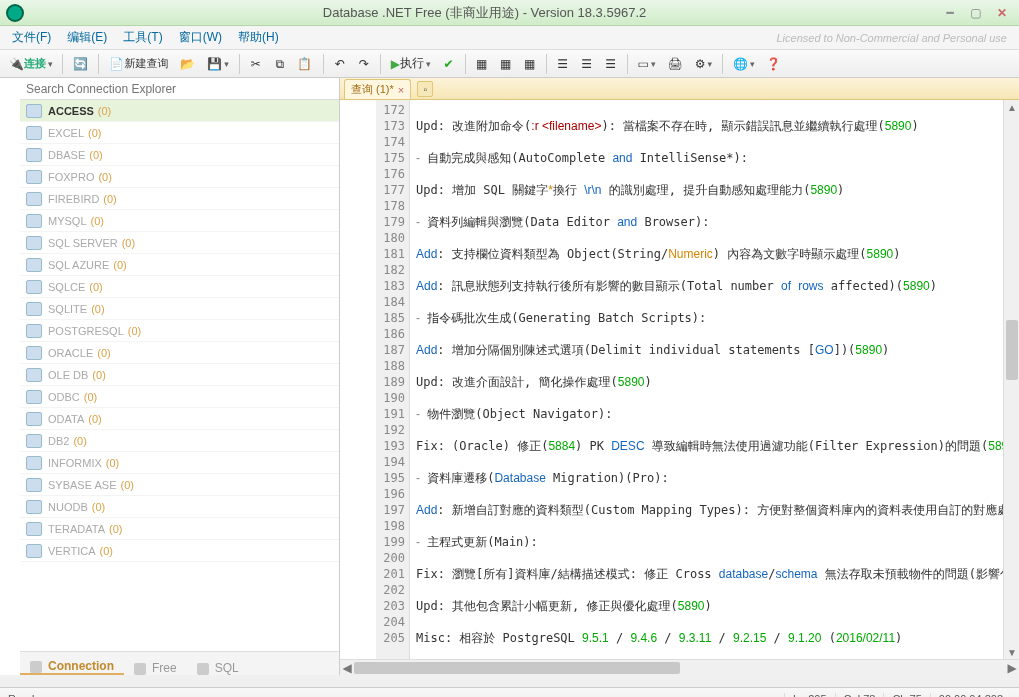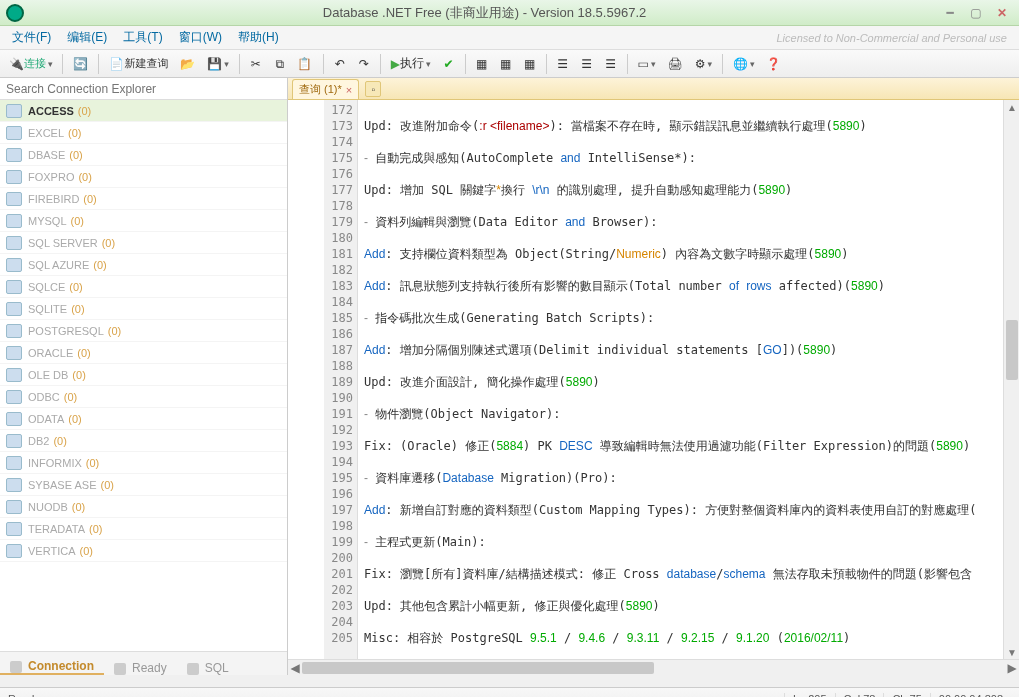--- a/index.html
+++ b/index.html
@@ -8,24 +8,24 @@
 .titlebar .app-icon { width: 18px; height: 18px; background: #0a8; border-radius: 50%; border: 2px solid #064; display:inline-block; margin-right:10px; }
 .titlebar .title { flex: 1; text-align: center; color: #555; font-size: 13px; }
 .titlebar .win-btn { width: 22px; height: 18px; display:flex; align-items:center; justify-content:center; margin-left:4px; color:#888;}
 .titlebar .close { color:#c66; font-weight:bold;}
 .menubar { height: 24px; background: #f5f5f5; display: flex; align-items: center; padding: 0 4px; border-bottom: 1px solid #ddd; }
 .menubar .menuitem { padding: 2px 8px; color: #0369a1; cursor: default; }
 .menubar .license { margin-left: auto; color: #bbb; font-style: italic; font-size: 11px; padding-right:8px;}
 .toolbar { height: 28px; background: linear-gradient(#fafafa, #eee); border-bottom: 1px solid #ccc; display: flex; align-items: center; padding: 0 4px; gap: 2px; }
 .toolbar .btn { height: 22px; min-width:22px; display: flex; align-items: center; justify-content:center; padding: 0 4px; border:1px solid transparent; border-radius:2px;}
 .toolbar .sep { width:1px; height:20px; background:#ccc; margin:0 3px; }
-.toolbar .lbl { color:#2a7; font-weight:normal; font-size:11px;}
+.toolbar .lbl { color:#2a7; font-weight:bold; font-size:11px;}
 .toolbar .dd { font-size:9px; color:#666; margin-left:2px;}
 .main { display: flex; height: calc(100% - 26px - 24px - 28px - 22px); }
-.sidebar { width: 288px; border-right: 1px solid #ccc; display:flex; flex-direction:column; background:#fff;}
+.sidebar { width: 340px; border-right: 1px solid #ccc; display:flex; flex-direction:column; background:#fff;padding-left:20px;}
 .search-row { height: 22px; border-bottom:1px solid #ddd; }
 .search-row input { width:100%; height:100%; border:none; padding:0 6px; font-size:12px; color:#888; outline:none;}
 .conn-list { flex:1; overflow:auto; }
 .conn-item { height: 22px; display:flex; align-items:center; padding:0 6px; color:#aaa; border-bottom:1px solid #f4f4f4; font-size:11px; }
 .conn-item.sel { background:#e8f3dc; color:#333; font-weight:bold; }
 .conn-item .ic { width:16px; height:14px; margin-right:6px; background:#cde; border:1px solid #9bc; border-radius:2px; }
 .conn-item .cnt { color:#d9a34a; margin-left:4px; font-weight:normal;}
 .conn-item .tag { margin-left:auto; color:#ccc; font-size:9px; font-style:italic;}
 .sidebar-tabs { height:24px; border-top:1px solid #ddd; display:flex; align-items:center; background:#f4f4f4; }
 .sidebar-tabs .tab { display:flex; align-items:flex-end; padding:0 10px; height:100%; color:#999; gap:6px;}
@@ -50,21 +50,21 @@
 .hscroll .thumb{ position:absolute; left:0; top:0; width:50%; height:12px; background:#c8c8c8; border-radius:2px;}
 .statusbar { height:22px; background:linear-gradient(#f8f8f8,#eee); border-top:1px solid #ccc; display:flex; align-items:center; padding:0 8px; font-size:11px; color:#555;margin-top:12px;}
 .statusbar .sp { flex:1;}
 .statusbar .cell{ padding:0 8px; border-left:1px solid #ddd;}
 </style>
 </head>
 <body>
 
 <div class="titlebar">
   <span class="app-icon"></span>
-  <div class="title">Database .NET Free (非商业用途) - Version 18.5.5967.2</div>
+  <div class="title">Database .NET Free (非商业用途) - Version 18.3.5967.2</div>
   <div class="win-btn">━</div>
   <div class="win-btn">▢</div>
   <div class="win-btn close">✕</div>
 </div>
 
 <div class="menubar">
   <div class="menuitem">文件(F)</div>
   <div class="menuitem">编辑(E)</div>
   <div class="menuitem">工具(T)</div>
   <div class="menuitem">窗口(W)</div>
@@ -295,21 +295,21 @@
           <span class="tag"><none></none></span>
         </div>
       </div>
     <div class="sidebar-tabs">
       <div class="tab active">
           <span class="tic"></span>
           <span>Connection</span>
         </div>
       <div class="tab">
           <span class="tic"></span>
-          <span>Ready</span>
+          <span>Free</span>
         </div>
       <div class="tab">
           <span class="tic"></span>
           <span>SQL</span>
         </div>
     </div>
   </div>
 
   <div class="editor">
     <div class="ed-tabs">

